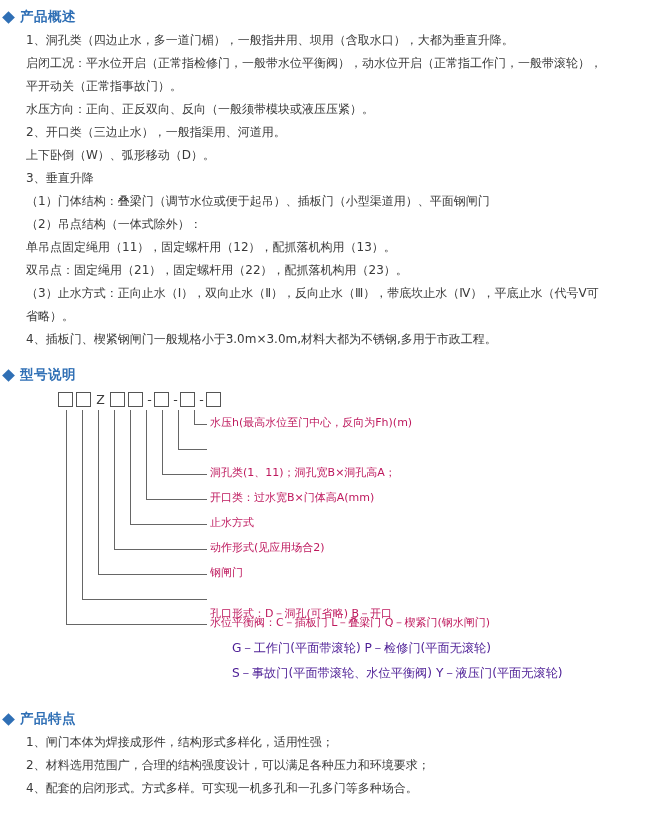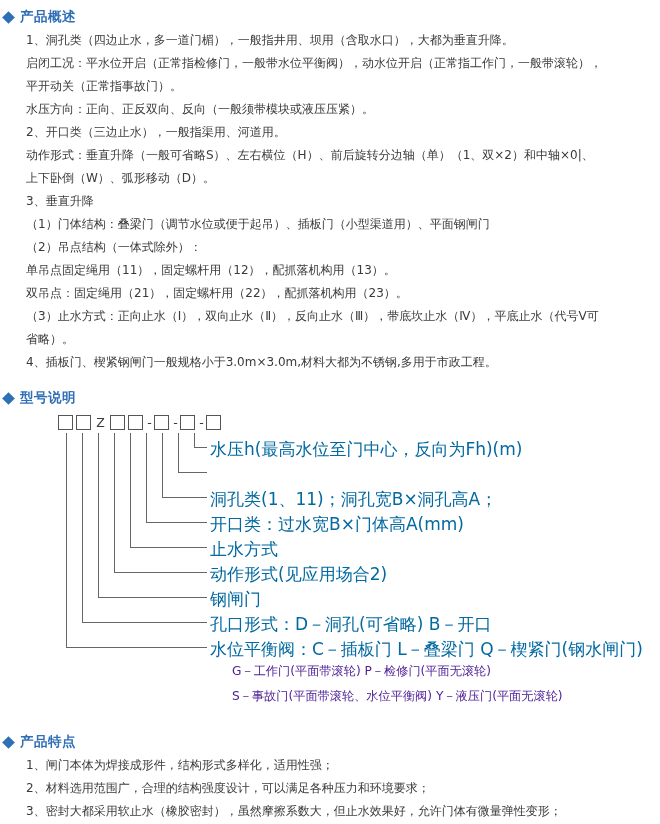--- a/index.html
+++ b/index.html
@@ -85,22 +85,22 @@
     text-align: center;
     margin-right: 1px;
   }
   .leader {
     position: absolute;
     border-left: 1px solid #666;
     border-bottom: 1px solid #666;
   }
   .leader-label {
     position: absolute;
-    font-size: 17px;
-    color: #0369a1;
+    font-size: 11px;
+    color: #be185d;
     white-space: nowrap;
   }
   .cont-label {
     position: absolute;
     font-size: 12.2px;
     color: #4c1d95;
     white-space: nowrap;
   }
 </style>
 </head>
@@ -111,21 +111,20 @@
   <div class="section-head">
     <span class="diamond"></span>
     <span class="section-title">产品概述</span>
   </div>
   <div>
     <p class="para">1、洞孔类（四边止水，多一道门楣），一般指井用、坝用（含取水口），大都为垂直升降。</p>
     <p class="para">启闭工况：平水位开启（正常指检修门，一般带水位平衡阀），动水位开启（正常指工作门，一般带滚轮），</p>
     <p class="para">平开动关（正常指事故门）。</p>
     <p class="para">水压方向：正向、正反双向、反向（一般须带模块或液压压紧）。</p>
     <p class="para">2、开口类（三边止水），一般指渠用、河道用。</p>
-    <p class="para">动作形式：垂直升降（一般可省略S）、左右横位（H）、前后旋转分边轴（单）（1、双×2）和中轴×0|、</p>
     <p class="para">上下卧倒（W）、弧形移动（D）。</p>
     <p class="para">3、垂直升降</p>
     <p class="para indent2">（1）门体结构：叠梁门（调节水位或便于起吊）、插板门（小型渠道用）、平面钢闸门</p>
     <p class="para indent2">（2）吊点结构（一体式除外）：</p>
     <p class="para indent2">单吊点固定绳用（11），固定螺杆用（12），配抓落机构用（13）。</p>
     <p class="para indent2">双吊点：固定绳用（21），固定螺杆用（22），配抓落机构用（23）。</p>
     <p class="para indent2">（3）止水方式：正向止水（Ⅰ），双向止水（Ⅱ），反向止水（Ⅲ），带底坎止水（Ⅳ），平底止水（代号Ⅴ可</p>
     <p class="para indent2">省略）。</p>
     <p class="para">4、插板门、楔紧钢闸门一般规格小于3.0m×3.0m,材料大都为不锈钢,多用于市政工程。</p>
   </div>
@@ -160,31 +159,30 @@
     <div class="leader" style="left:98px; top:22px; width:108px; height:164px;"></div>
     <div class="leader" style="left:82px; top:22px; width:124px; height:189px;"></div>
     <div class="leader" style="left:66px; top:22px; width:140px; height:214px;"></div>
 
     <div class="leader-label" style="left:210px; top:27px;">水压h(最高水位至门中心，反向为Fh)(m)</div>
     <div class="leader-label" style="left:210px; top:77px;text-align:center;">洞孔类(1、11)；洞孔宽B×洞孔高A；</div>
     <div class="leader-label" style="left:210px; top:102px;">开口类：过水宽B×门体高A(mm)</div>
     <div class="leader-label" style="left:210px; top:127px;">止水方式</div>
     <div class="leader-label" style="left:210px; top:152px;">动作形式(见应用场合2)</div>
     <div class="leader-label" style="left:210px; top:177px;">钢闸门</div>
-    <div class="leader-label" style="left:210px; top:202px;">孔口形式：D－洞孔(可省略) B－开口</div>
+    <div class="leader-label" style="left:210px; top:218px;">孔口形式：D－洞孔(可省略) B－开口</div>
     <div class="leader-label" style="left:210px; top:227px;">水位平衡阀：C－插板门 L－叠梁门 Q－楔紧门(钢水闸门)</div>
 
     <div class="cont-label" style="left:232px; top:252px;">G－工作门(平面带滚轮) P－检修门(平面无滚轮)</div>
     <div class="cont-label" style="left:232px; top:277px;">S－事故门(平面带滚轮、水位平衡阀) Y－液压门(平面无滚轮)</div>
   </div>
 
   <div class="section-head" style="margin-top:0px;">
     <span class="diamond"></span>
     <span class="section-title">产品特点</span>
   </div>
   <div>
     <p class="para">1、闸门本体为焊接成形件，结构形式多样化，适用性强；</p>
     <p class="para">2、材料选用范围广，合理的结构强度设计，可以满足各种压力和环境要求；</p>
-    <p class="para">3、密封大都采用软止水（橡胶密封），虽然摩擦系数大，但止水效果好，允许门体有微量弹性变形；</p>
     <p class="para">4、配套的启闭形式。方式多样。可实现一机多孔和一孔多门等多种场合。</p>
   </div>
 
 </div>
 
 </body></html>

